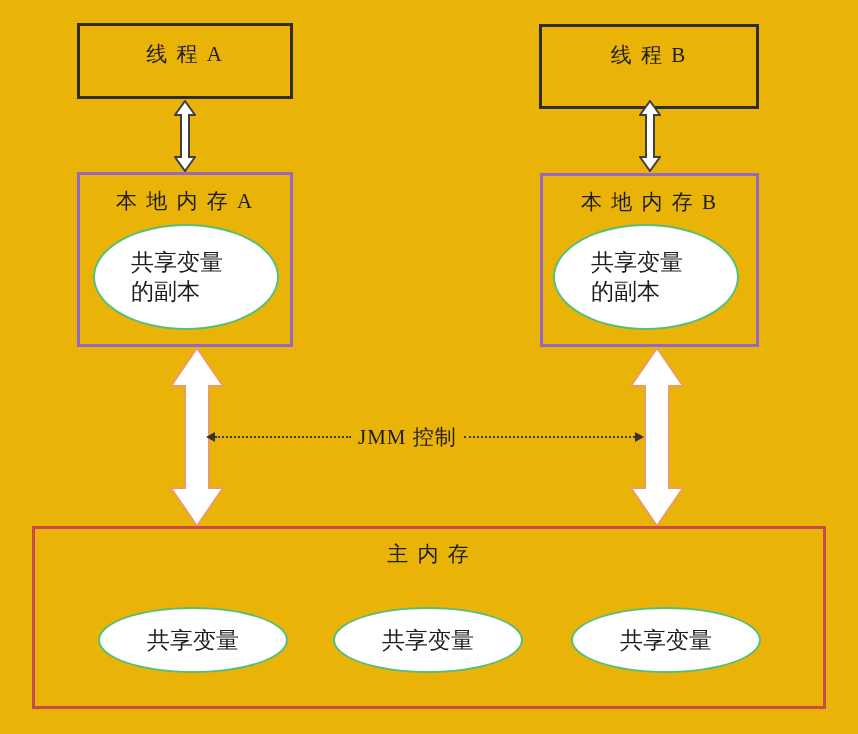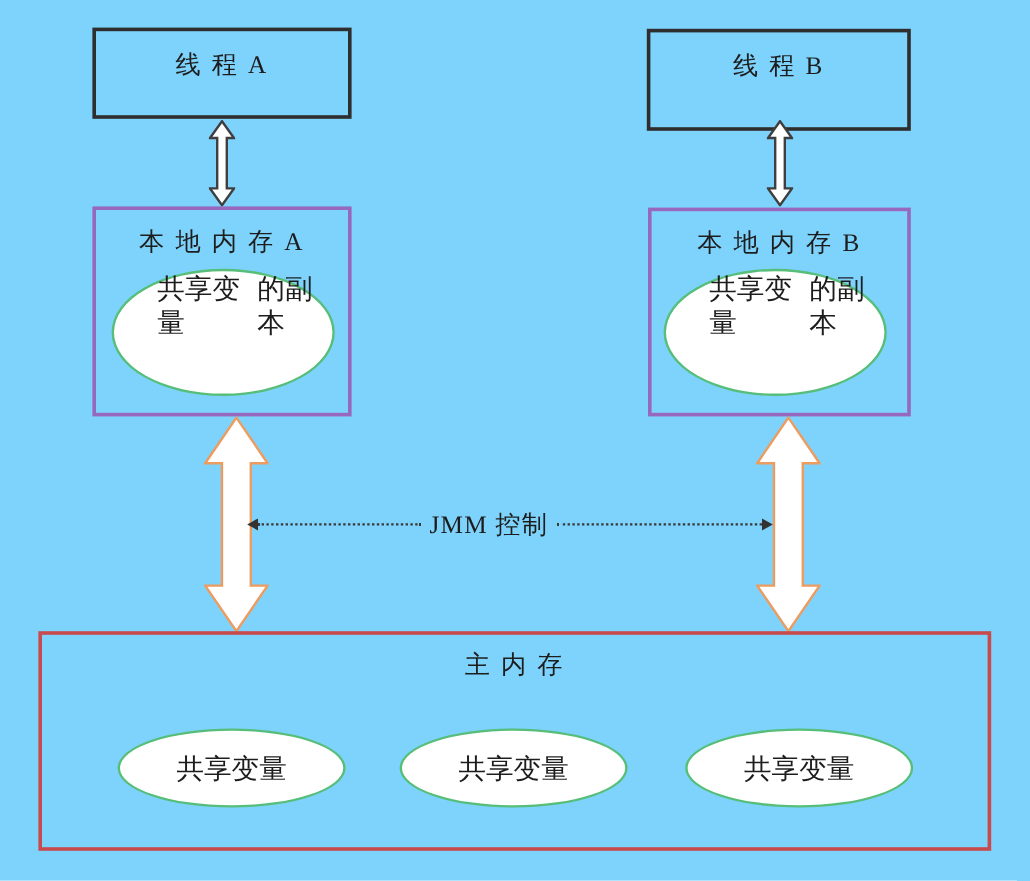--- a/index.html
+++ b/index.html
@@ -5,21 +5,21 @@
   html, body {
     margin: 0;
     padding: 0;
     background: #ffffff;
     font-family: "Liberation Serif", "DejaVu Serif", serif;
   }
   .canvas {
     position: relative;
     width: 858px;
     height: 734px;
-    background: #7dd3fc;
+    background: #eab308;
     overflow: hidden;
     color: #1d1d1d;
   }
   .abs { position: absolute; box-sizing: border-box; }
 
   
   .thread-box {
     border: 3px solid #2e2e2e;
     display: flex;
     justify-content: center;
@@ -42,20 +42,21 @@
     text-align: center;
     padding-top: 11px;
   }
 
   
   .ellipse {
     border: 2px solid #57be7a;
     border-radius: 50%;
     background: #ffffff;
     display: flex;
+    flex-direction: column;
     justify-content: center;
   }
   .ellipse-copy {
     font-size: 23px;
     line-height: 29px;
     text-align: left;
     padding-left: 36px;
   }
   .ellipse-main {
     font-size: 23px;

